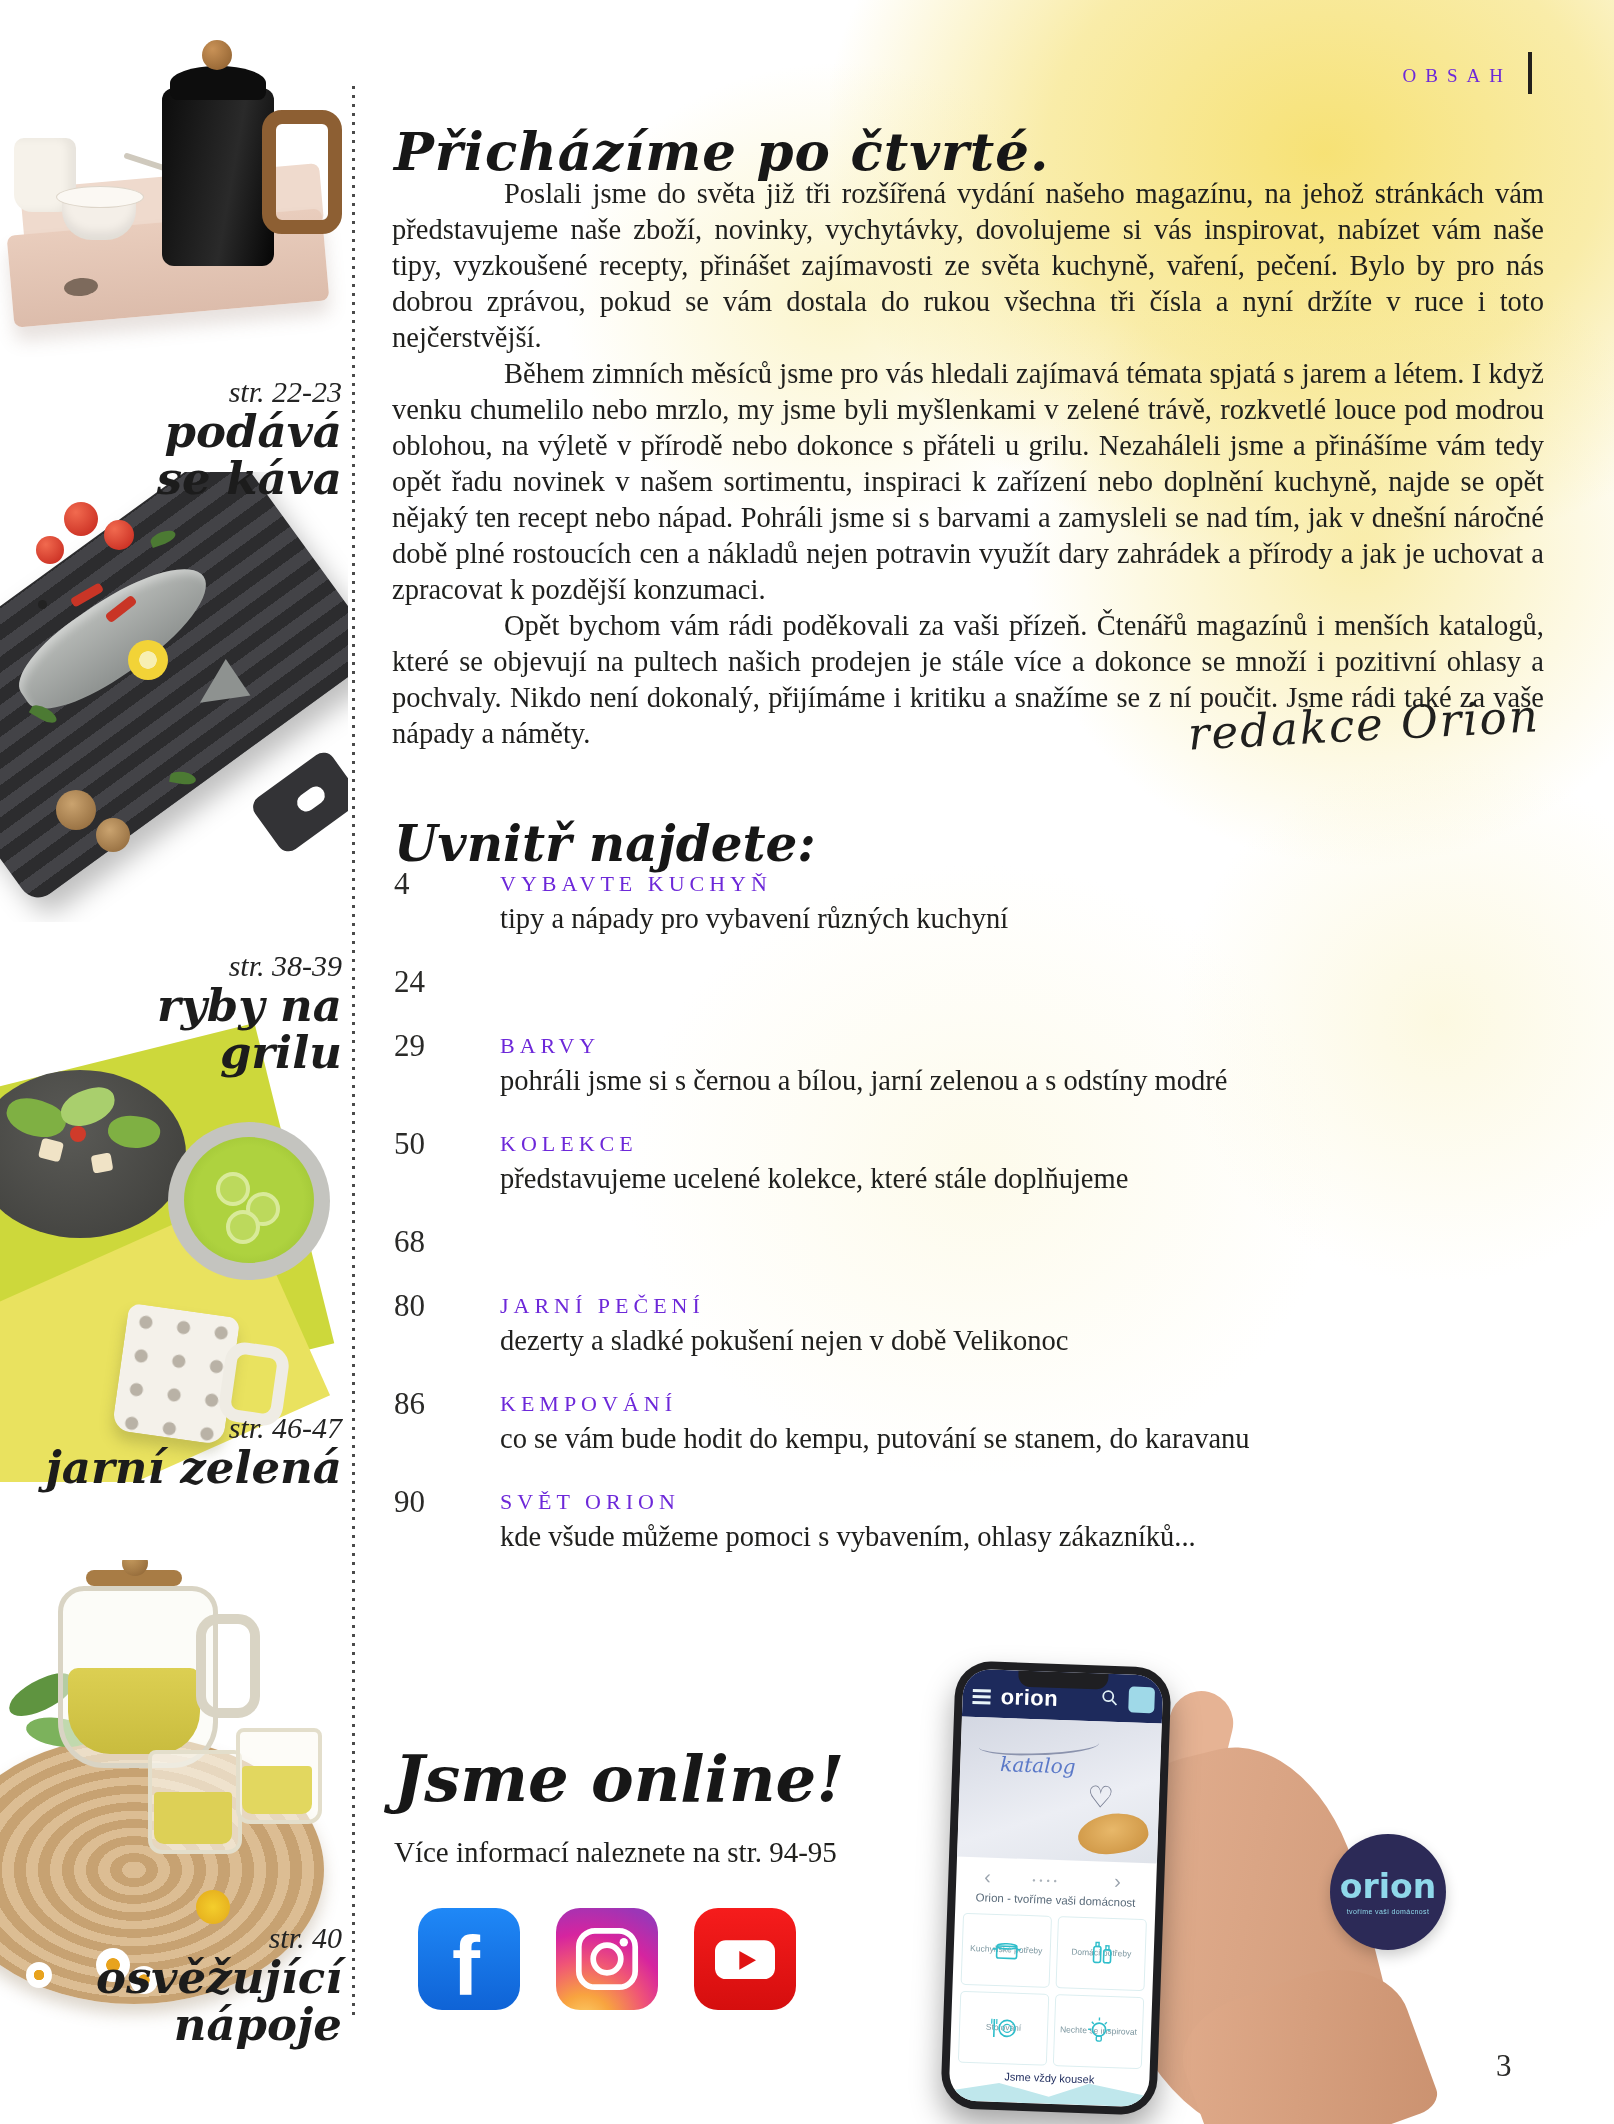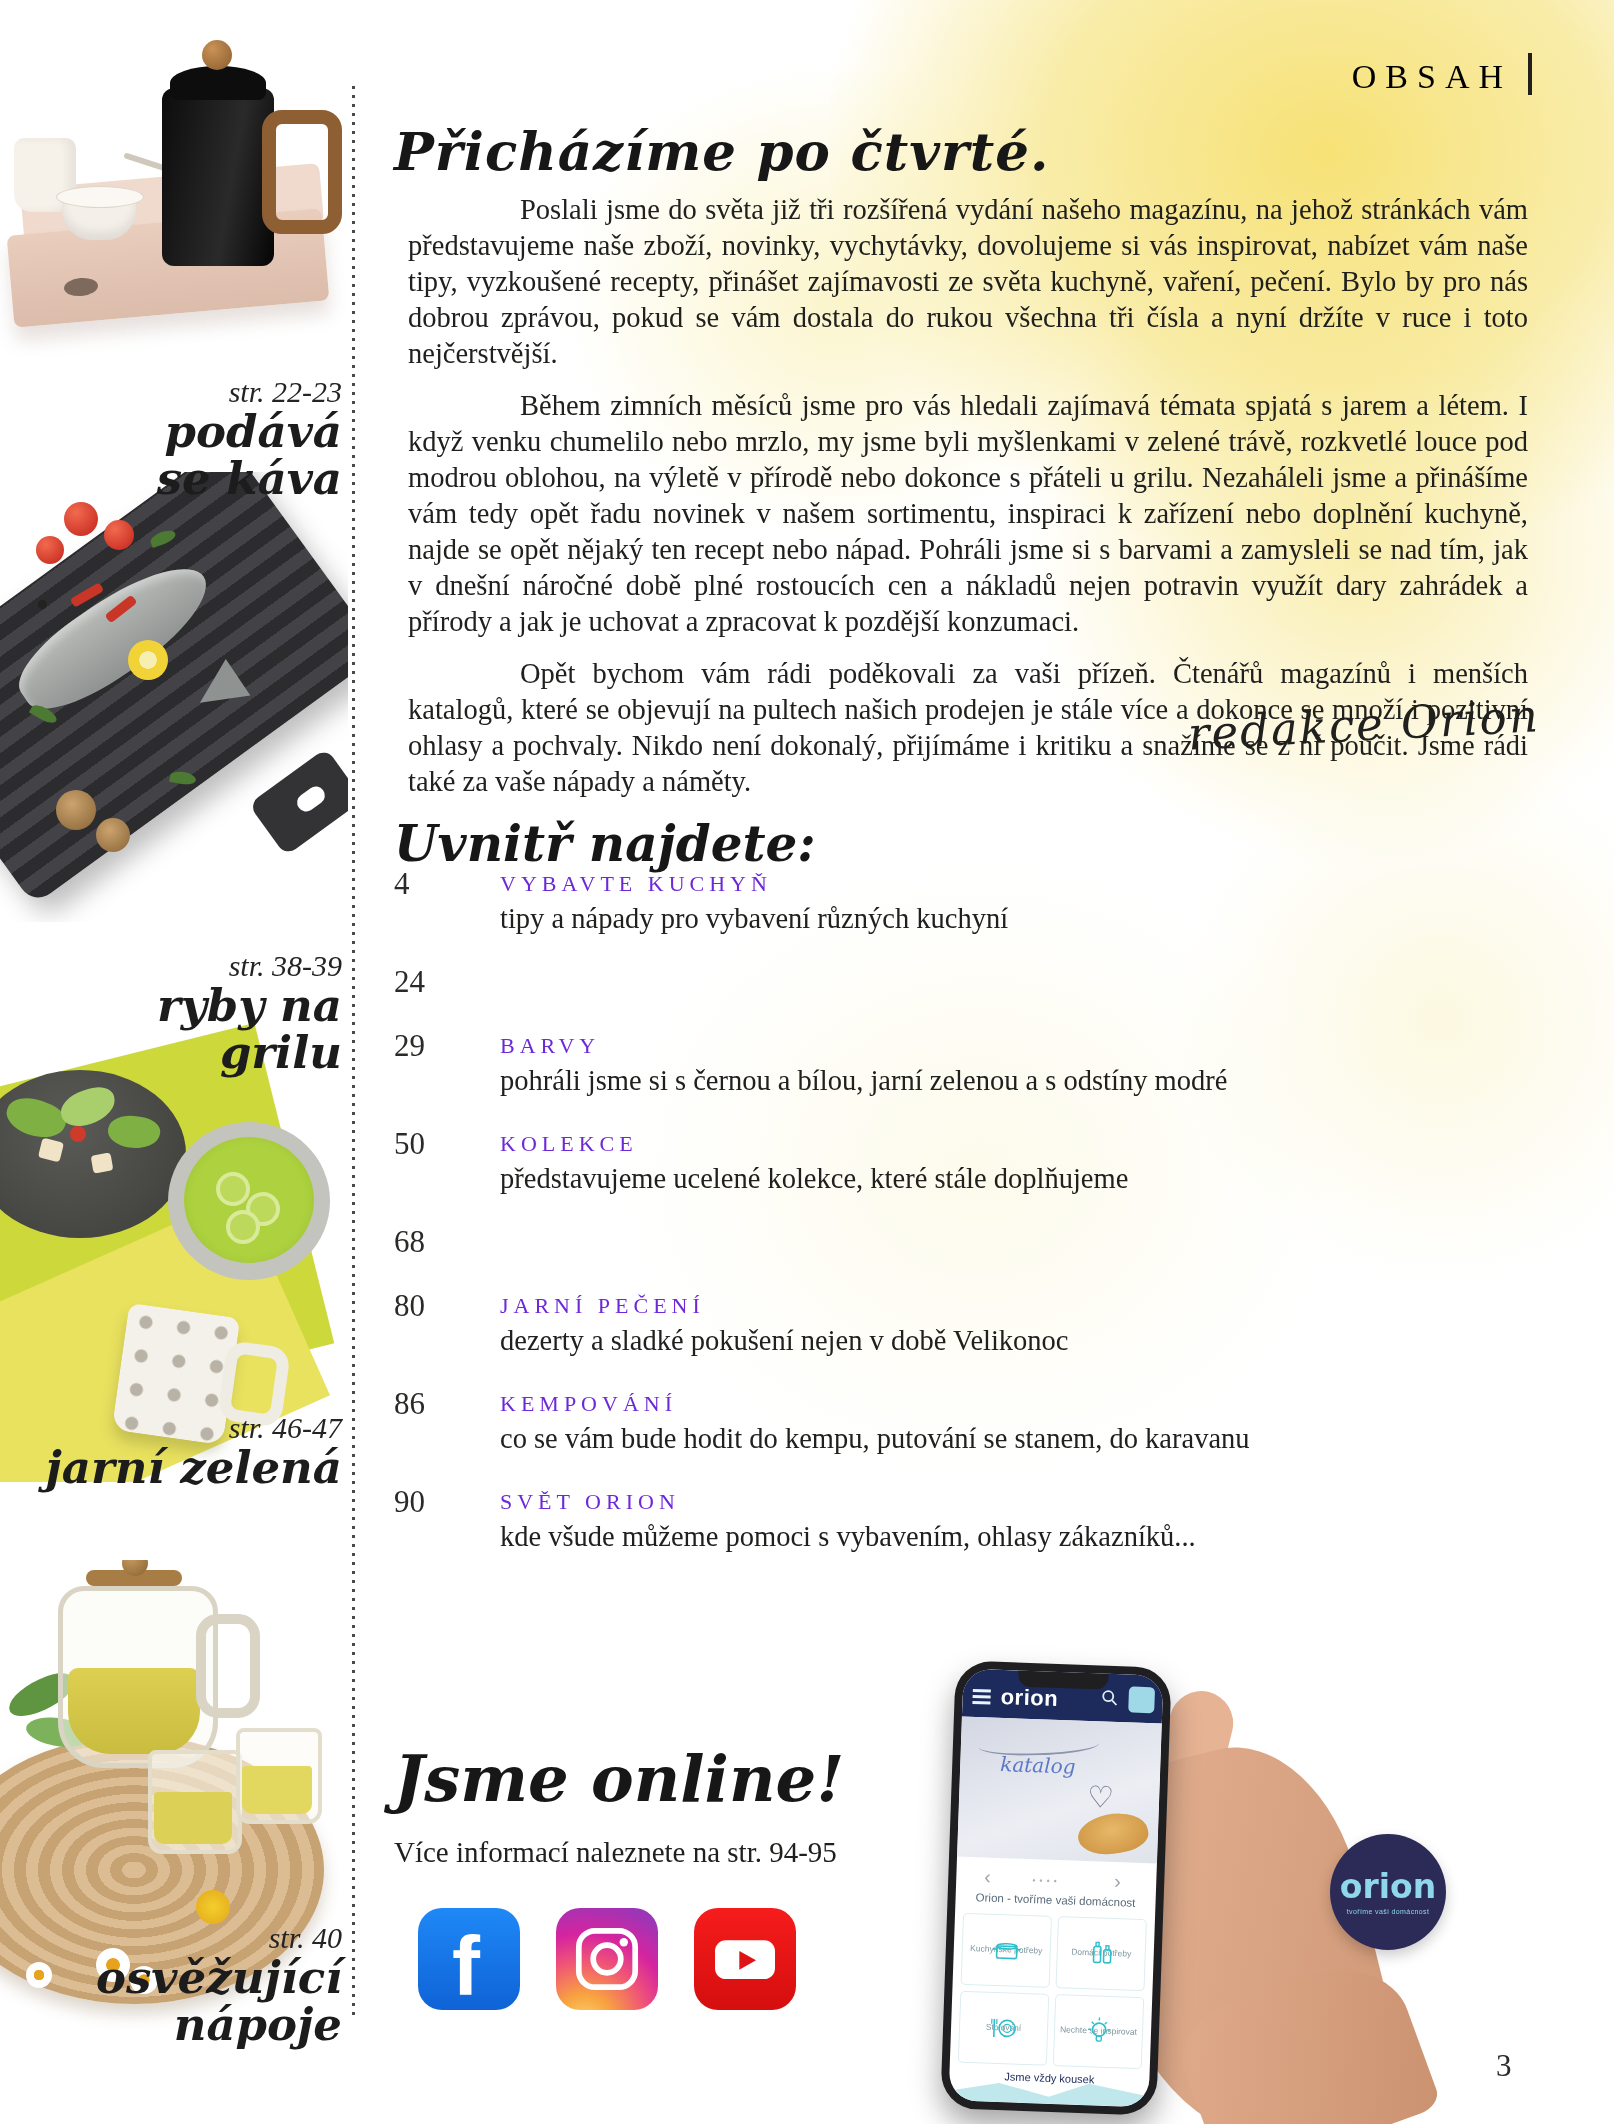--- a/index.html
+++ b/index.html
@@ -12,21 +12,21 @@
   .w2{left:1020px;top:230px;width:680px;height:640px;
       background:radial-gradient(ellipse,rgba(246,228,130,.65) 0%,rgba(248,236,170,0) 70%);}
   .w3{left:560px;top:60px;width:560px;height:480px;
       background:radial-gradient(ellipse,rgba(248,236,160,.55) 0%,rgba(248,238,180,0) 70%);}
   .w4{left:1180px;top:760px;width:520px;height:520px;
       background:radial-gradient(ellipse,rgba(248,238,176,.38) 0%,rgba(248,238,180,0) 72%);}
   .w5{left:620px;top:860px;width:720px;height:620px;
       background:radial-gradient(ellipse,rgba(249,241,190,.30) 0%,rgba(249,241,190,0) 70%);}
   
   .obsah{position:absolute;top:58px;right:82px;display:flex;align-items:center;gap:16px;}
-  .obsah-label{font-size:34px;letter-spacing:9px;color:#000000;}
+  .obsah-label{font-size:19px;letter-spacing:9px;color:#6d28d9;}
   .obsah-bar{width:4px;height:42px;background:#23201c;margin-top:-6px;}
   
   .vdots{position:absolute;left:352px;top:86px;width:3px;height:1934px;
          background-image:repeating-linear-gradient(to bottom,#4a4a4a 0 3px,transparent 3px 9px);}
   
   .side-cap{position:absolute;text-align:right;font-style:italic;line-height:1.06;}
   .side-ref{font-size:30px;color:#242424;}
   .side-name{font-size:45px;font-weight:bold;color:#1c1c1c;font-family:"DejaVu Serif",serif;}
   .c1{left:96px;top:376px;width:246px;}
   .c2{left:36px;top:950px;width:306px;}
@@ -111,21 +111,21 @@
   .hb2{left:26px;top:158px;width:64px;height:28px;background:#7cb25c;position:absolute;border-radius:60% 40% 55% 45%;transform:rotate(12deg);}
   .daisy{background:radial-gradient(circle,#e8a31e 27%,#fff 30% 72%,rgba(255,255,255,0) 74%);border-radius:50%;}
   .d1{left:96px;top:388px;width:34px;height:34px;}
   .d2{left:130px;top:406px;width:28px;height:28px;}
   .d3{left:26px;top:402px;width:26px;height:26px;}
   .dand{left:196px;top:330px;width:34px;height:34px;background:radial-gradient(circle,#f4ce2c,#e2a81a);border-radius:50%;}
   
   .main-title{position:absolute;left:394px;top:84px;font-family:"DejaVu Serif",serif;font-style:italic;font-weight:bold;
               font-size:53px;color:#171717;letter-spacing:1px;}
   .intro{position:absolute;left:392px;top:176px;width:1152px;font-size:28.5px;line-height:36px;text-align:justify;color:#20201e;}
-  .intro p{margin:16px;text-indent:112px;}
+  .intro p{margin:0;text-indent:112px;}
   .signature{position:absolute;left:900px;top:706px;width:640px;text-align:right;
              font-family:"DejaVu Serif",serif;font-style:italic;font-size:45px;color:#20201e;transform:rotate(-3deg);letter-spacing:2px;}
   .toc-title{position:absolute;left:394px;top:772px;font-family:"DejaVu Serif",serif;font-style:italic;font-weight:bold;
              font-size:50px;color:#171717;}
   .toc{position:absolute;left:394px;top:866px;width:1160px;}
   .toc-entry{display:flex;margin-bottom:28px;}
   .toc-num{width:106px;font-size:31px;line-height:36px;color:#2a2a28;}
   .toc-ttl{font-size:22px;line-height:36px;letter-spacing:5px;color:#6d28d9;}
   .toc-desc{font-size:28.5px;line-height:34px;color:#20201e;text-align:right;}
   .online-title{position:absolute;left:394px;top:1688px;font-family:"DejaVu Serif",serif;font-style:italic;font-weight:bold;

